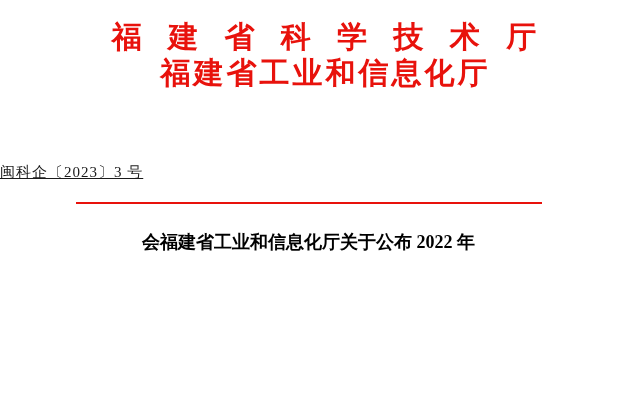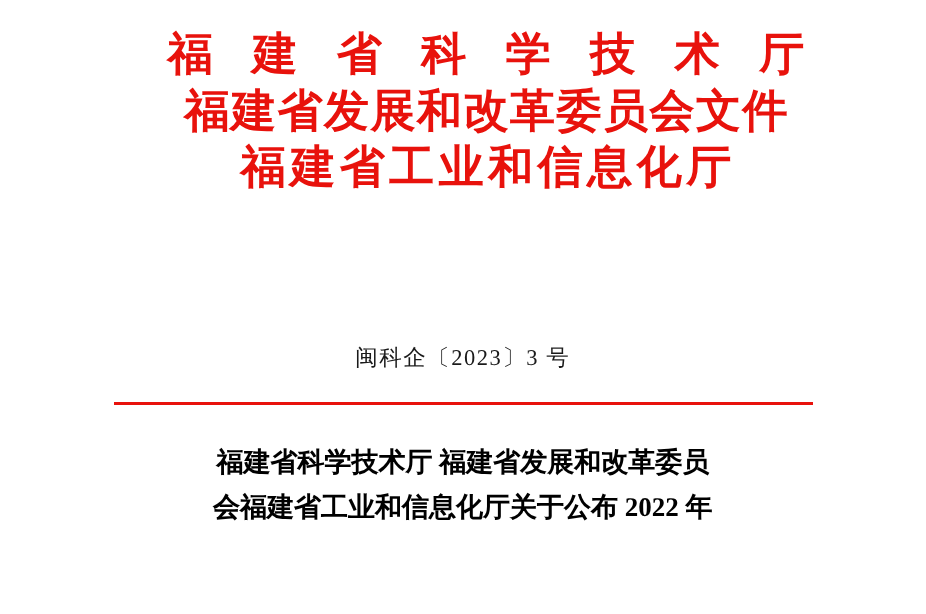--- a/index.html
+++ b/index.html
@@ -42,26 +42,27 @@
     letter-spacing: 1px;
     text-indent: 1px;
   }
   .masthead-line.l3 {
     font-size: 30px;
     letter-spacing: 3px;
     text-indent: 3px;
     font-family: Liberation Mono, monospace;
   }
   .doc-number {
-    margin-top: 96px;
-    text-align: center;
+    margin-top: 68px;
+    text-align: left;
     font-family: "Liberation Serif", serif;
     font-size: 15px;
     color: #1a1a1a;
     letter-spacing: 1px;
+    text-decoration: underline;
   }
   .red-rule {
     margin: 20px auto 0 auto;
     width: 466px;
     height: 2px;
     background: #e8120c;
   }
   .title-block {
     margin-top: 24px;
     text-align: center;
@@ -75,26 +76,24 @@
     white-space: nowrap;
   }
 </style>
 </head>
 <body>
 
 <div class="page">
 
   <div class="masthead">
     <div class="masthead-line l1">福 建 省 科 学 技 术 厅</div>
-    <div class="masthead-line l2">福建省发展和改革委员会文件</div>
     <div class="masthead-line l3">福建省工业和信息化厅</div>
   </div>
 
   <div class="doc-number">闽科企〔2023〕3 号</div>
 
   <div class="red-rule"></div>
 
   <div class="title-block">
-    <div class="title-line">福建省科学技术厅  福建省发展和改革委员</div>
     <div class="title-line">会福建省工业和信息化厅关于公布 2022 年</div>
   </div>
 
 </div>
 
 </body></html>

